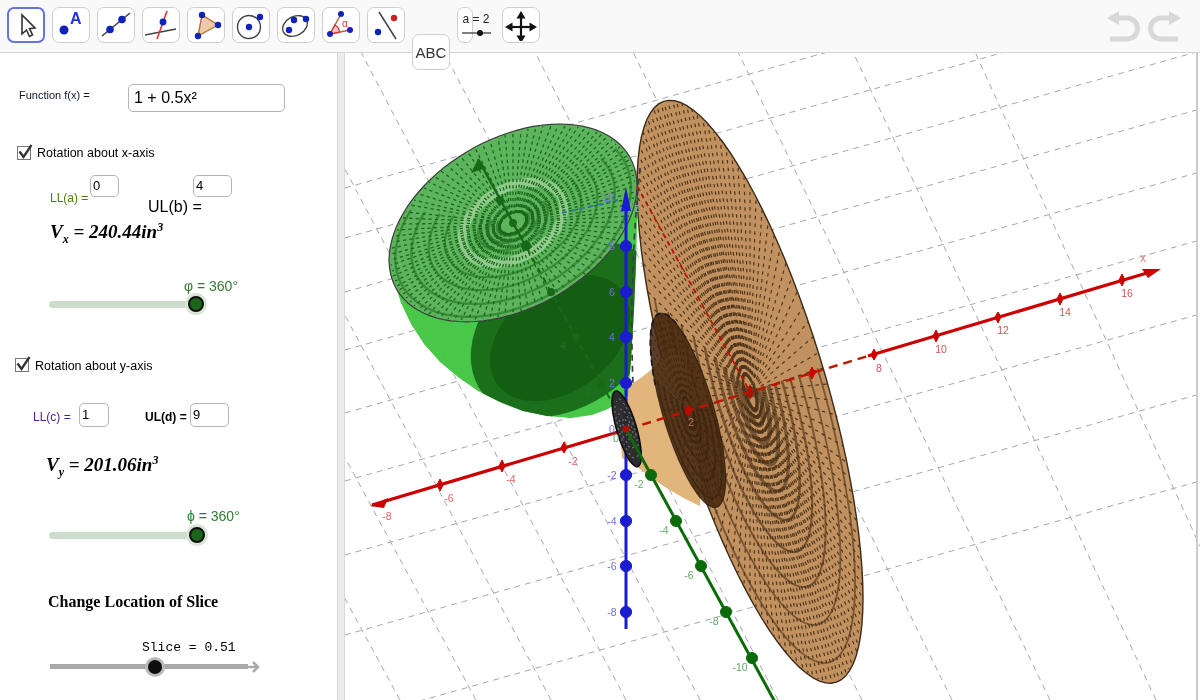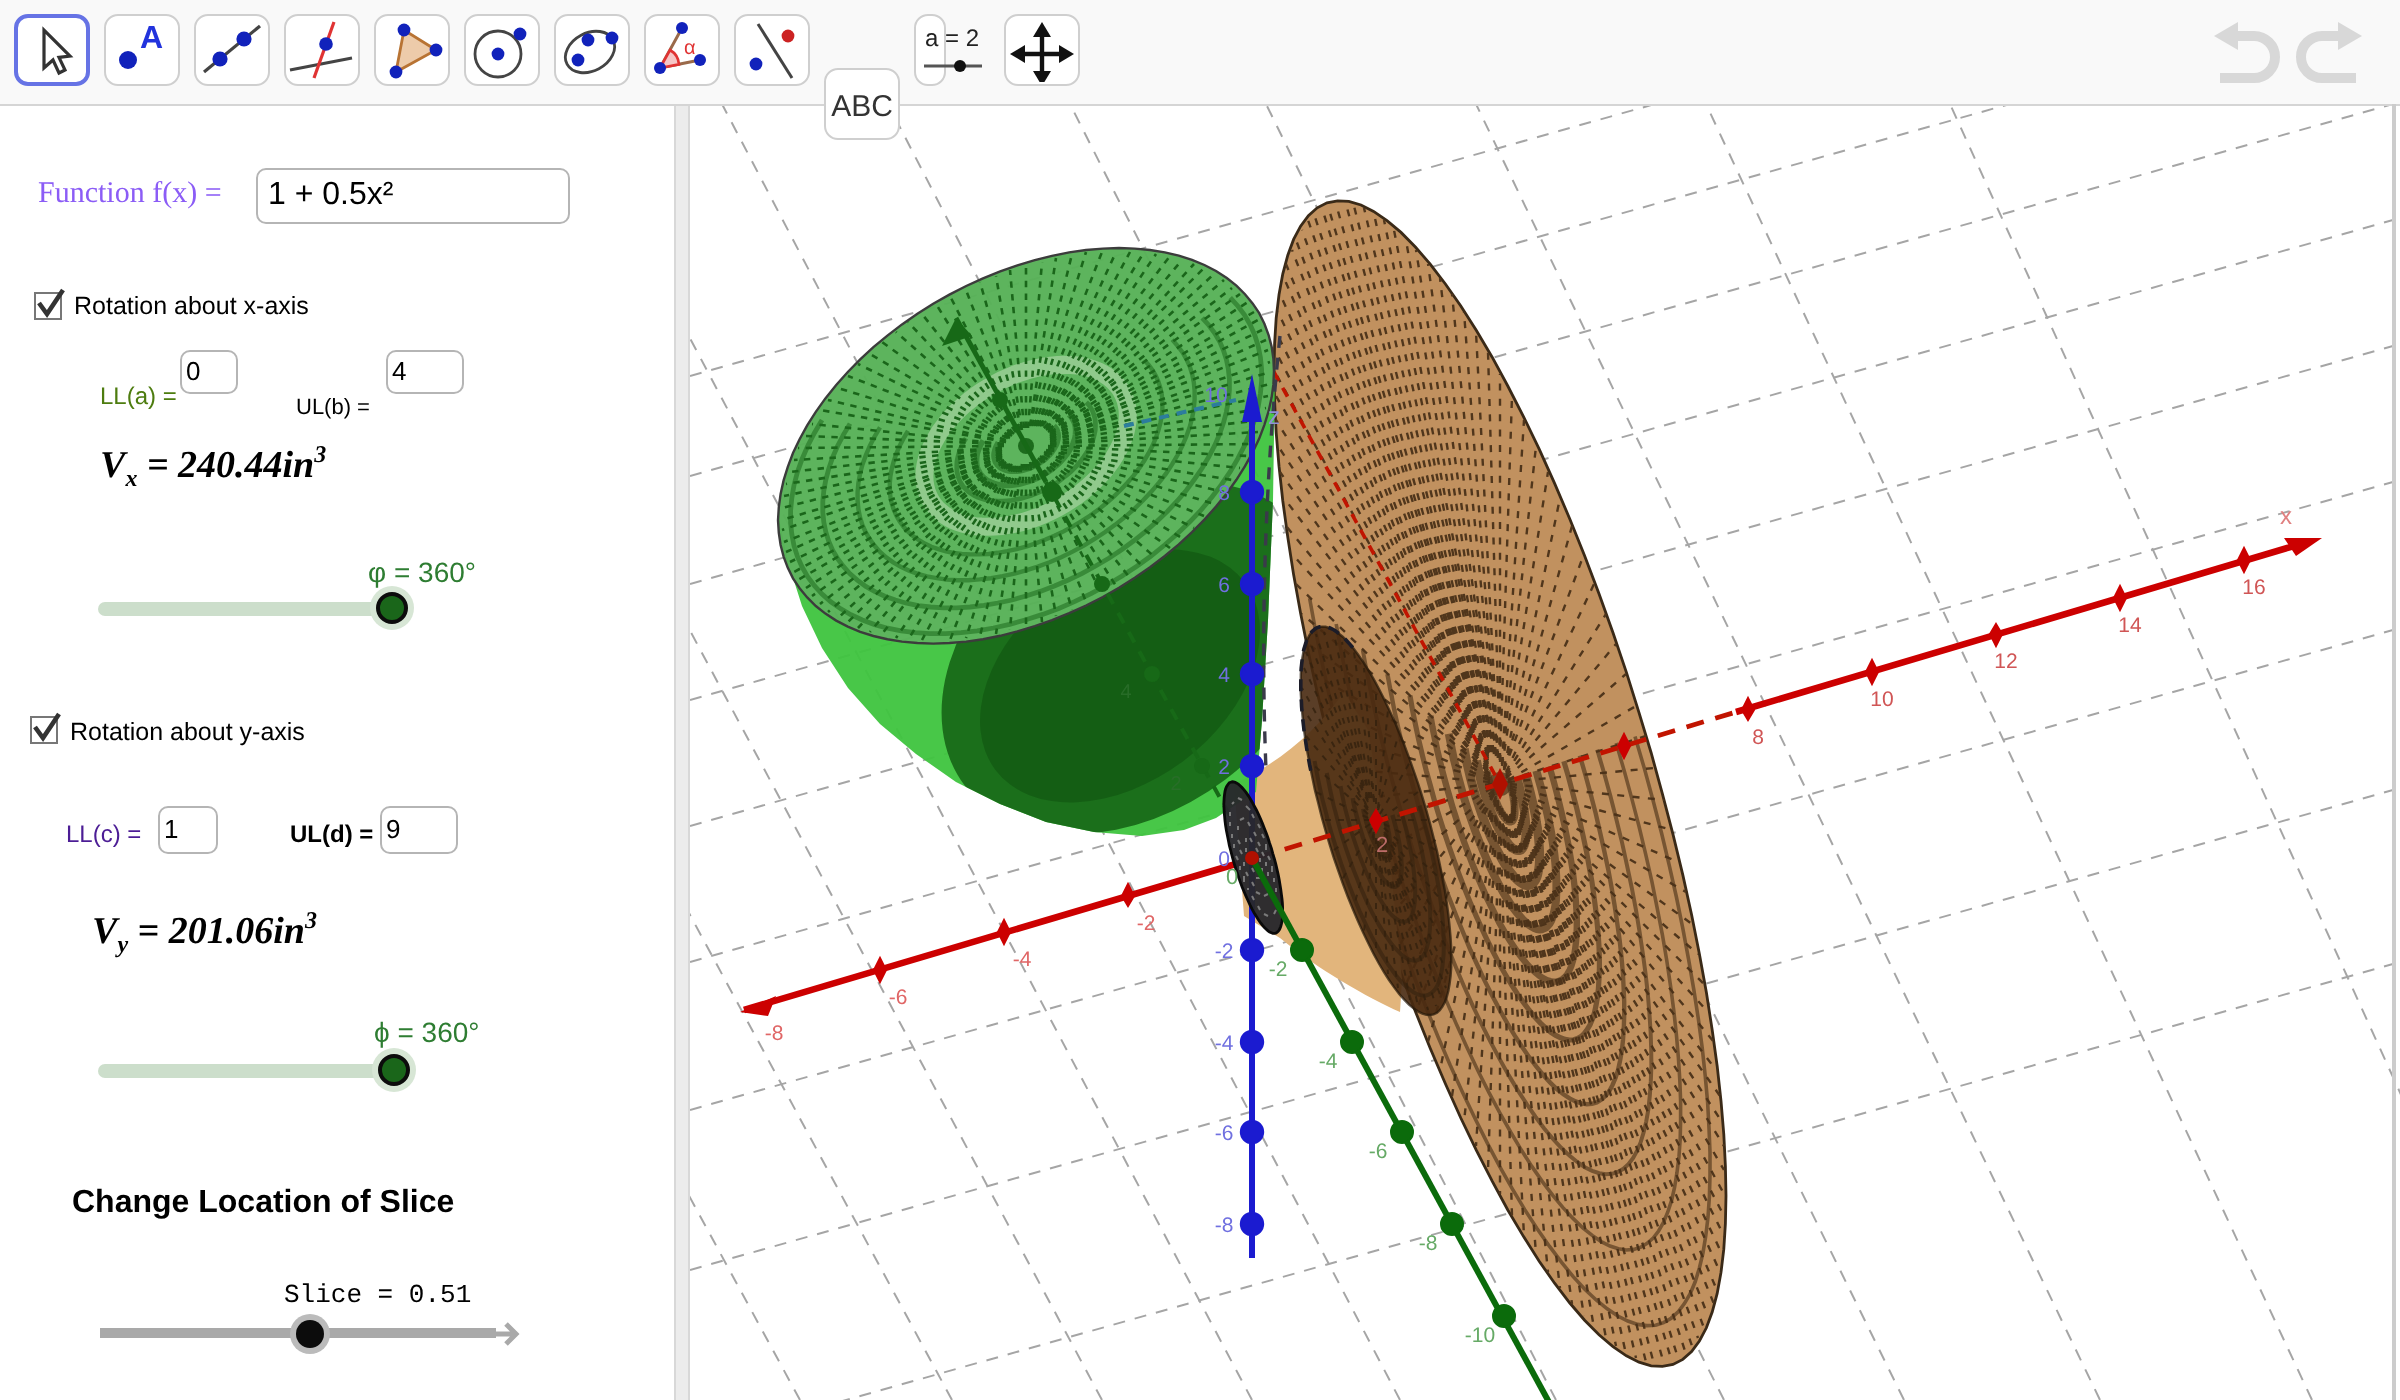--- a/index.html
+++ b/index.html
@@ -518,51 +518,51 @@
       <g stroke="#d8d8d8" stroke-width="5" fill="none">
         <path d="M 12 10 H 22 A 10.5 10.5 0 0 1 22 31 H 5"></path>
       </g>
       <path d="M 14 3 L 14 17 L 2 10 Z" fill="#d8d8d8"></path>
       <g stroke="#d8d8d8" stroke-width="5" fill="none">
         <path d="M 66 10 H 56 A 10.5 10.5 0 0 0 56 31 H 73"></path>
       </g>
       <path d="M 64 3 L 64 17 L 76 10 Z" fill="#d8d8d8"></path>
     </svg>
   </div>
-<div style="position:absolute;left:19px;top:90px;font-size:15px;line-height:1;color:#8b5cf6;font-family:Liberation Serif, serif;">Function f(x) =</div>
+<div style="position:absolute;left:19px;top:90px;font-size:11px;line-height:1;color:#0f172a;">Function f(x) =</div>
 <div style="position:absolute;left:128px;top:84px;width:157px;height:28px;border:1px solid #b5b5b5;border-radius:5px;box-sizing:border-box;background:#fff;font-size:16px;padding:0 0 0 5px;line-height:26px;color:#000;">1 + 0.5x²</div>
 <div style="position:absolute;left:17px;top:146px;width:14px;height:14px;border:1.5px solid #777;background:#fff;box-sizing:border-box;"></div>
 <svg width="20" height="20" viewBox="0 0 20 20" style="position:absolute;left:17px;top:142px">
     <path d="M 2.5 9.5 L 6.5 15 L 14.5 3" stroke="#333" stroke-width="2.3" fill="none"></path>
   </svg>
 <div style="position:absolute;left:37px;top:147px;font-size:12.5px;line-height:1;color:#000;">Rotation about x-axis</div>
 <div style="position:absolute;left:50px;top:192px;font-size:12px;line-height:1;color:#4d7c0f;text-align:center;">LL(a) =</div>
 <div style="position:absolute;left:90px;top:175px;width:29px;height:22px;border:1px solid #b5b5b5;border-radius:5px;box-sizing:border-box;background:#fff;font-size:13px;padding:0 0 0 2px;line-height:20px;color:#000;">0</div>
-<div style="position:absolute;left:148px;top:183px;font-size:11px;line-height:1;color:#000;margin-top:16px;">UL(b) =</div>
+<div style="position:absolute;left:148px;top:183px;font-size:16px;line-height:1;color:#000;margin-top:16px;">UL(b) =</div>
 <div style="position:absolute;left:193px;top:175px;width:39px;height:22px;border:1px solid #b5b5b5;border-radius:5px;box-sizing:border-box;background:#fff;font-size:13px;padding:0 0 0 2px;line-height:20px;color:#000;">4</div>
 <div style="position:absolute;left:50px;top:221px;font-family:'Liberation Serif',serif;font-weight:bold;font-style:italic;font-size:19px;line-height:1;color:#000;">V<sub style="font-size:12px;">x</sub> = 240.44in<sup style="font-size:12px;">3</sup></div>
 <div style="position:absolute;left:184px;top:279px;font-size:14px;line-height:1;color:#2e7d32;">φ = 360°</div>
 <div style="position:absolute;left:49px;top:301px;width:156px;height:7px;background:#ccdecb;border-radius:4px;"></div>
 <div style="position:absolute;left:185px;top:293px;width:22px;height:22px;border-radius:50%;background:#d7e6d5;"></div>
 <div style="position:absolute;left:188px;top:296px;width:16px;height:16px;border-radius:50%;background:#1a661a;border:2px solid #0c0c0c;box-sizing:border-box;"></div>
 <div style="position:absolute;left:15px;top:358px;width:14px;height:14px;border:1.5px solid #777;background:#fff;box-sizing:border-box;"></div>
 <svg width="20" height="20" viewBox="0 0 20 20" style="position:absolute;left:15px;top:354px">
     <path d="M 2.5 9.5 L 6.5 15 L 14.5 3" stroke="#333" stroke-width="2.3" fill="none"></path>
   </svg>
 <div style="position:absolute;left:35px;top:360px;font-size:12.5px;line-height:1;color:#000;">Rotation about y-axis</div>
 <div style="position:absolute;left:33px;top:411px;font-size:12px;line-height:1;color:#4c1d95;">LL(c) =</div>
 <div style="position:absolute;left:79px;top:403px;width:30px;height:24px;border:1px solid #b5b5b5;border-radius:5px;box-sizing:border-box;background:#fff;font-size:13px;padding:0 0 0 2px;line-height:22px;color:#000;">1</div>
 <div style="position:absolute;left:145px;top:411px;font-size:12px;line-height:1;color:#000;font-weight:bold;">UL(d) =</div>
 <div style="position:absolute;left:190px;top:403px;width:39px;height:24px;border:1px solid #b5b5b5;border-radius:5px;box-sizing:border-box;background:#fff;font-size:13px;padding:0 0 0 2px;line-height:22px;color:#000;">9</div>
 <div style="position:absolute;left:46px;top:454px;font-family:'Liberation Serif',serif;font-weight:bold;font-style:italic;font-size:19px;line-height:1;color:#000;">V<sub style="font-size:12px;">y</sub> = 201.06in<sup style="font-size:12px;">3</sup></div>
 <div style="position:absolute;left:187px;top:509px;font-size:14px;line-height:1;color:#2e7d32;">ϕ = 360°</div>
 <div style="position:absolute;left:49px;top:532px;width:156px;height:7px;background:#ccdecb;border-radius:4px;"></div>
 <div style="position:absolute;left:186px;top:524px;width:22px;height:22px;border-radius:50%;background:#d7e6d5;"></div>
 <div style="position:absolute;left:189px;top:527px;width:16px;height:16px;border-radius:50%;background:#1a661a;border:2px solid #0c0c0c;box-sizing:border-box;"></div>
-<div style="position:absolute;left:36px;top:594px;font-size:16px;font-weight:bold;line-height:1;color:#000;">Change Location of Slice</div>
+<div style="position:absolute;left:48px;top:594px;font-size:16px;font-weight:bold;line-height:1;color:#000;font-family:Liberation Serif, serif;">Change Location of Slice</div>
 <div style="position:absolute;left:142px;top:641px;font-size:13px;line-height:1;color:#000;font-family:Liberation Mono, monospace;">Slice = 0.51</div>
 <div style="position:absolute;left:50px;top:664px;width:198px;height:5px;background:#a9a9a9;"></div>
 <svg width="14" height="14" viewBox="0 0 14 14" style="position:absolute;left:246px;top:660px">
     <path d="M 0 7 L 12 7 M 7 2 L 12 7 L 7 12" stroke="#a9a9a9" stroke-width="2.5" fill="none"></path>
   </svg>
 <div style="position:absolute;left:145px;top:657px;width:20px;height:20px;border-radius:50%;background:#bbb;"></div>
 <div style="position:absolute;left:148px;top:660px;width:14px;height:14px;border-radius:50%;background:#0c0c0c;"></div>
 <div style="position:absolute;left:337px;top:53px;width:8px;height:647px;background:#ececec;border-left:1px solid #d8d8d8;border-right:1px solid #d8d8d8;box-sizing:border-box;"></div>
 <div style="position:absolute;left:1196px;top:52px;width:2px;height:648px;background:#ccc;"></div>
 </body></html>

